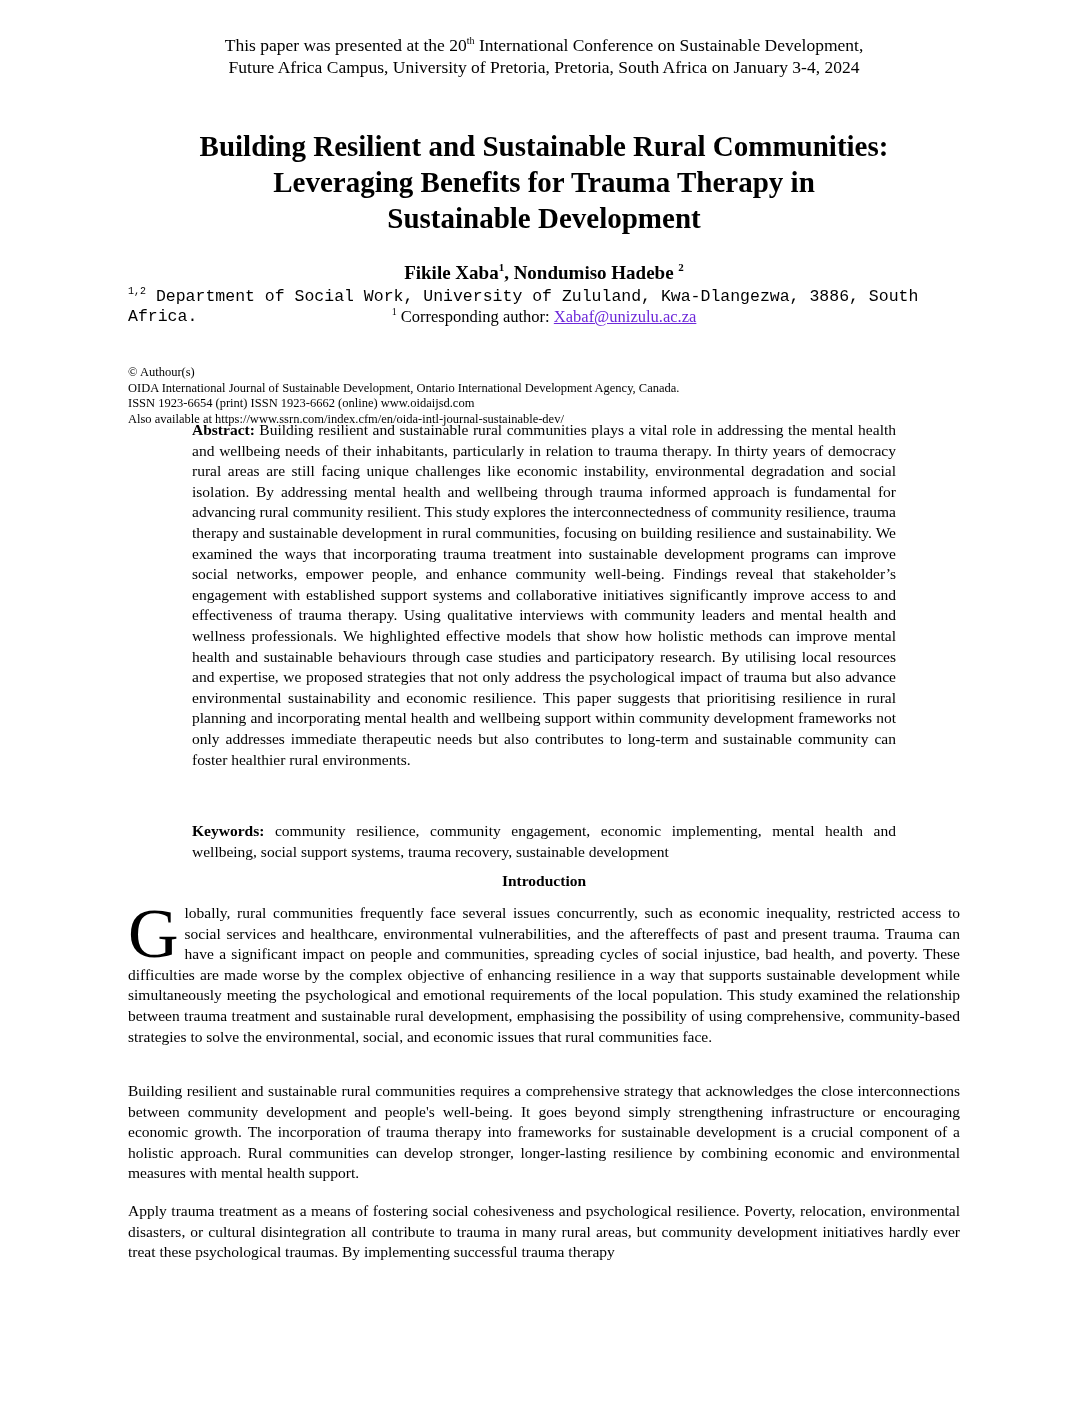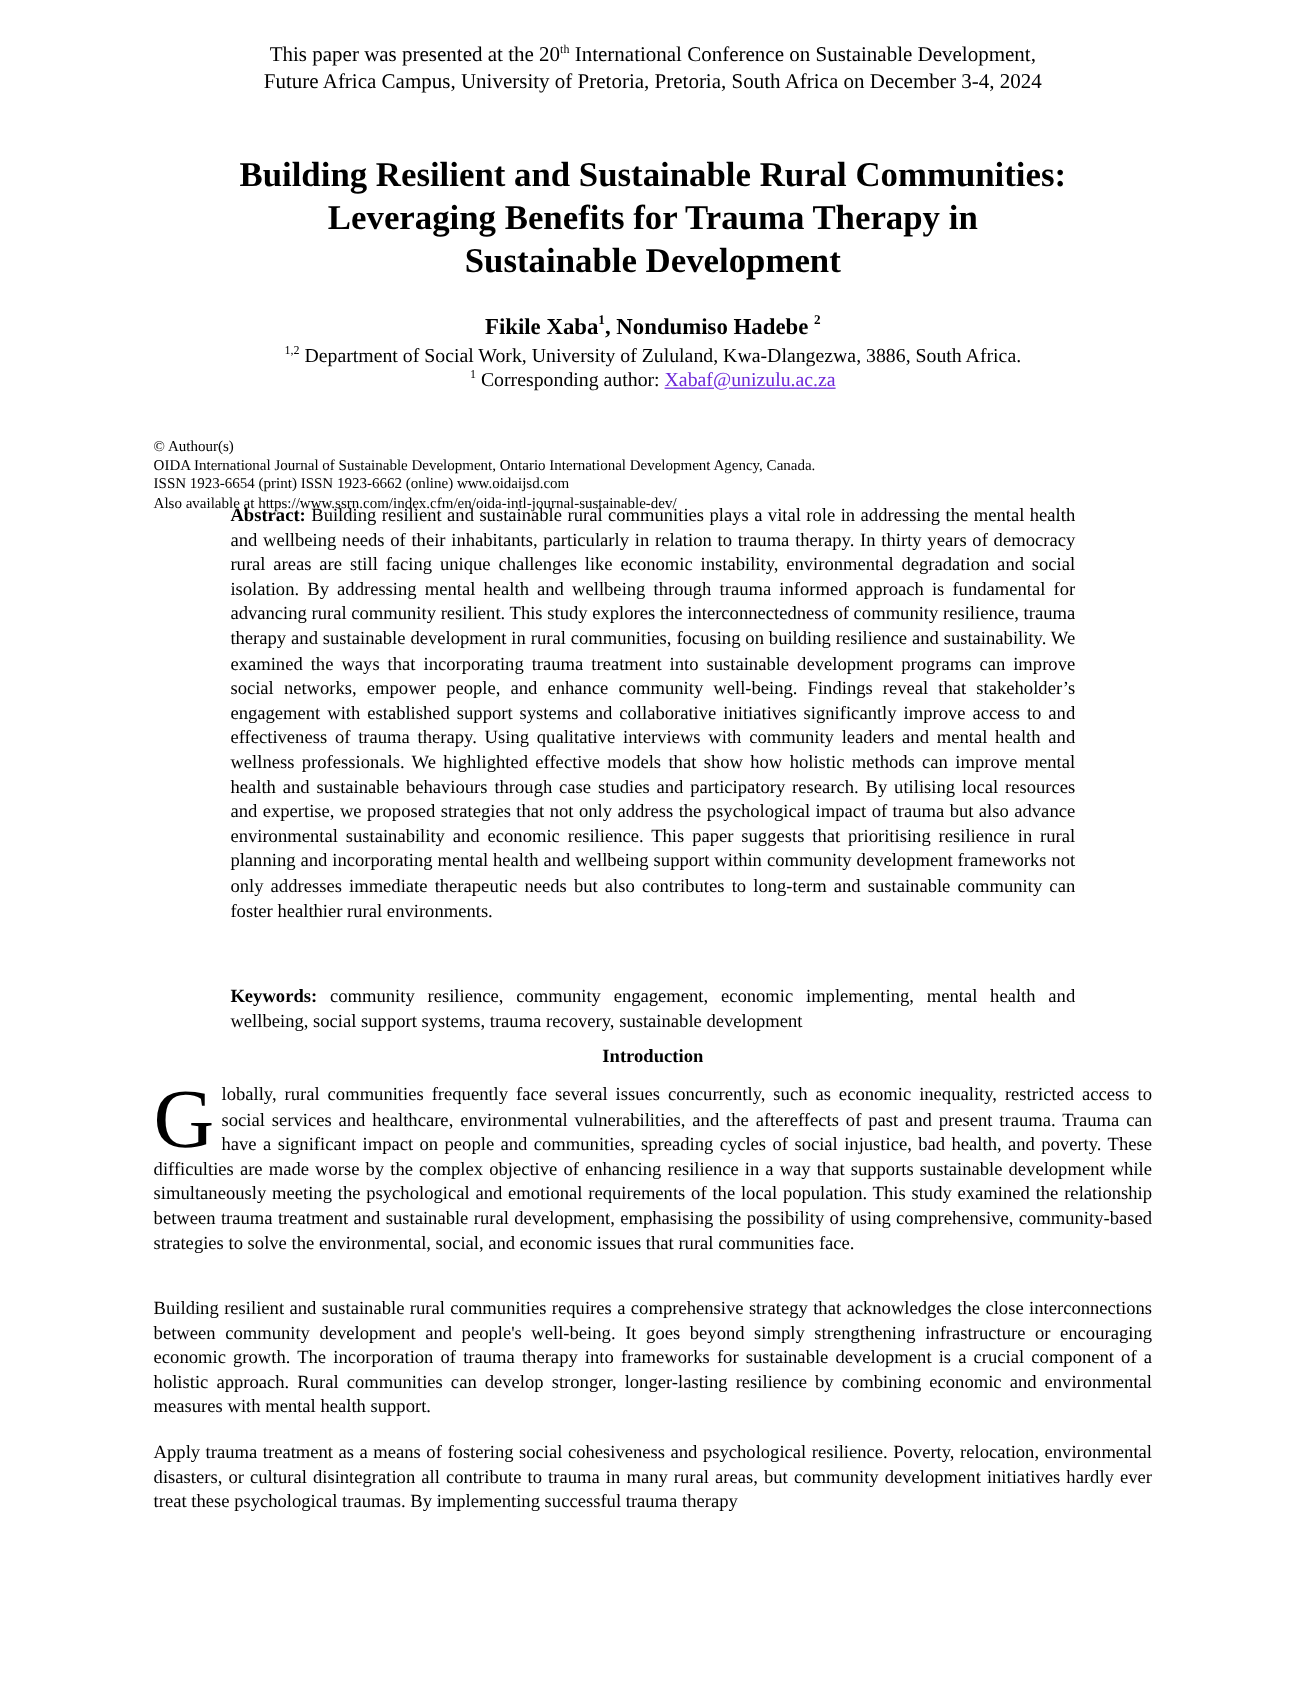--- a/index.html
+++ b/index.html
@@ -51,23 +51,23 @@
       font-weight: bold;
       font-size: 19px;
       line-height: 22px;
     }
     .authors sup { font-size: 11px; vertical-align: 8px; line-height: 0; }
     .affiliation {
       position: absolute;
       top: 287px;
       left: 128px;
       width: 832px;
-      text-align: center;
       font-size: 16.5px;
       line-height: 20px;
+      font-family: Liberation Mono, monospace;
     }
     .affiliation sup, .corresponding sup { font-size: 10px; vertical-align: 7px; line-height: 0; }
     .corresponding {
       position: absolute;
       top: 307px;
       left: 128px;
       width: 832px;
       text-align: center;
       font-size: 16.5px;
       line-height: 20px;
@@ -140,21 +140,21 @@
       font-family: "Liberation Serif", "DejaVu Serif", serif;
     }
   </style>
 </head>
 <body>
 
 <div class="page">
 
   <div class="conf-note">
     <div><span>This paper was presented at the 20</span><sup>th</sup><span> International Conference on Sustainable Development,</span></div>
-    <div>Future Africa Campus, University of Pretoria, Pretoria, South Africa on December 3-4, 2024</div>
+    <div>Future Africa Campus, University of Pretoria, Pretoria, South Africa on January 3-4, 2024</div>
   </div>
 
   <h1 class="title">
     <div>Building Resilient and Sustainable Rural Communities:</div>
     <div>Leveraging Benefits for Trauma Therapy in</div>
     <div>Sustainable Development</div>
   </h1>
 
   <div class="authors">
     <span>Fikile Xaba</span><sup>1</sup><span>, </span><span>Nondumiso Hadebe </span><sup>2</sup>

